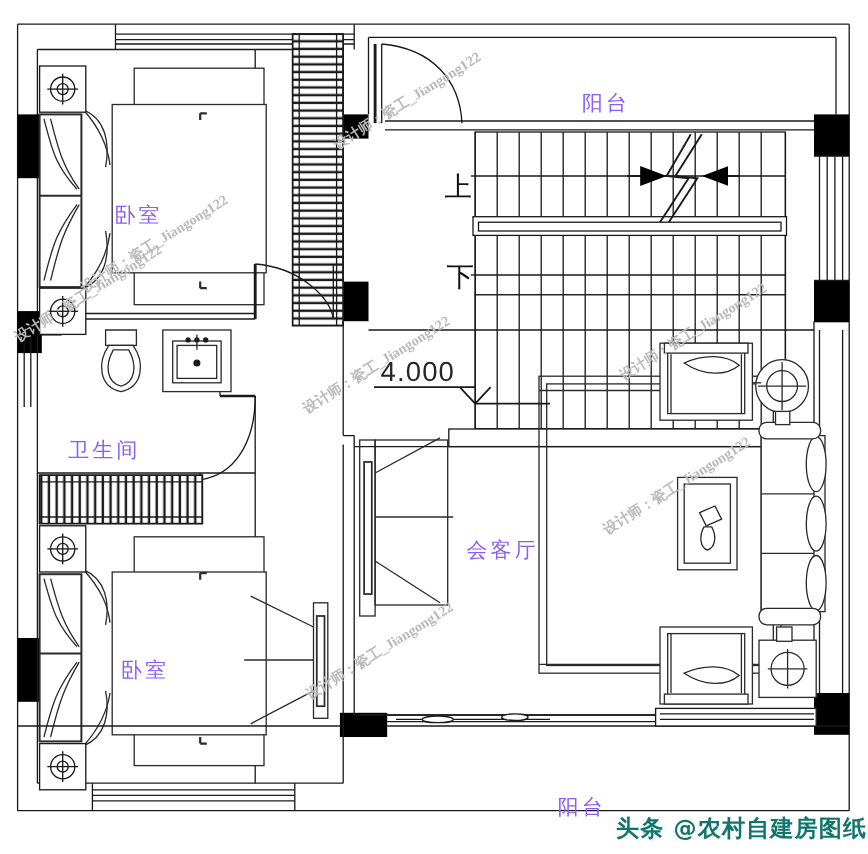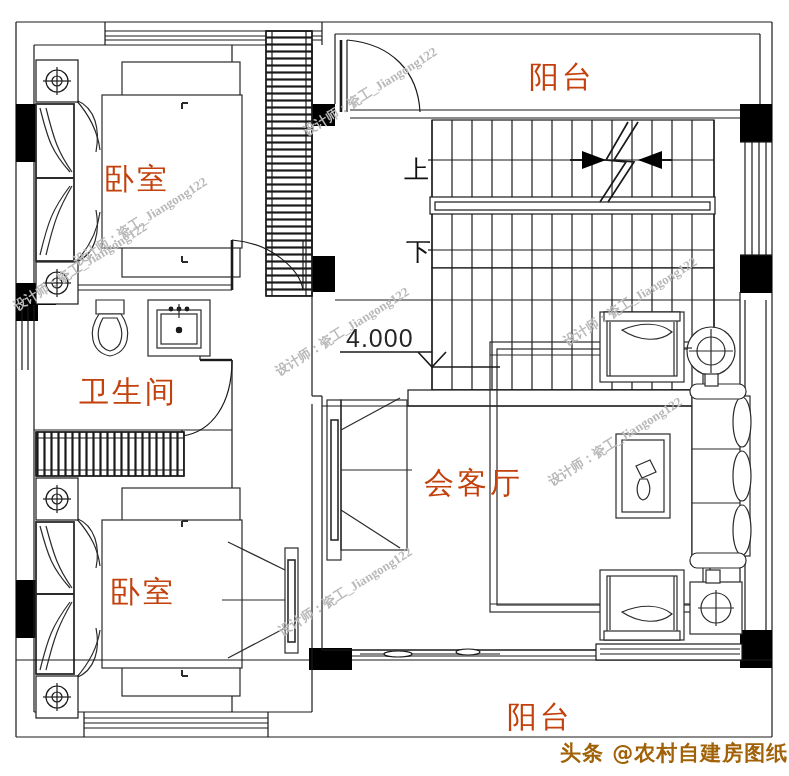--- a/index.html
+++ b/index.html
@@ -20,25 +20,26 @@
   #plan-svg {
     position: absolute;
     left: 0;
     top: 0;
     width: 789px;
     height: 776px;
   }
   .room-label {
     position: absolute;
     font-family: "DejaVu Sans", "Liberation Sans", sans-serif;
-    font-size: 30px;
-    color: #c2410c;
+    font-size: 19px;
+    color: #8b5cf6;
     letter-spacing: 3px;
     white-space: nowrap;
     user-select: none;
+    margin-top: 24px;
   }
   .dir-label {
     position: absolute;
     font-family: "DejaVu Sans", "Liberation Sans", sans-serif;
     font-size: 25px;
     color: #111111;
     white-space: nowrap;
   }
   .elev-text {
     position: absolute;
@@ -58,21 +59,21 @@
     white-space: nowrap;
     transform-origin: left top;
     user-select: none;
     pointer-events: none;
   }
   .credit {
     position: absolute;
     font-family: "DejaVu Sans", "Liberation Sans", sans-serif;
     font-size: 21px;
     font-weight: bold;
-    color: #a16207;
+    color: #0f766e;
     white-space: nowrap;
     letter-spacing: 1px;
     user-select: none;
   }
 </style>
 </head>
 <body>
 
 <div id="plan-root">
 
@@ -444,21 +445,21 @@
       <g>
         <line x1="340" y1="352" x2="432" y2="352" stroke-width="1.6"></line>
         <line x1="432" y1="367" x2="500" y2="367" stroke-width="1.6"></line>
         <path d="M418,352 L432,367 L446,352" stroke-width="1.6" fill="none"></path>
       </g>
 
     </g>
   </svg>
 
   <div class="room-label" style="left:104px; top:159px;">卧室</div>
-  <div class="room-label" style="left:79px; top:372px;">卫生间</div>
+  <div class="room-label" style="left:62px; top:372px;">卫生间</div>
   <div class="room-label" style="left:110px; top:572px;">卧室</div>
   <div class="room-label" style="left:424px; top:463px;text-align:right;">会客厅</div>
   <div class="room-label" style="left:529px; top:57px;">阳台</div>
   <div class="room-label" style="left:507px; top:697px;">阳台</div>
 
   <div class="dir-label" style="left:404px; top:153px;">上</div>
   <div class="dir-label" style="left:406px; top:235px;">下</div>
 
   <div class="elev-text" style="left:346px; top:324px;">4.000</div>
 

